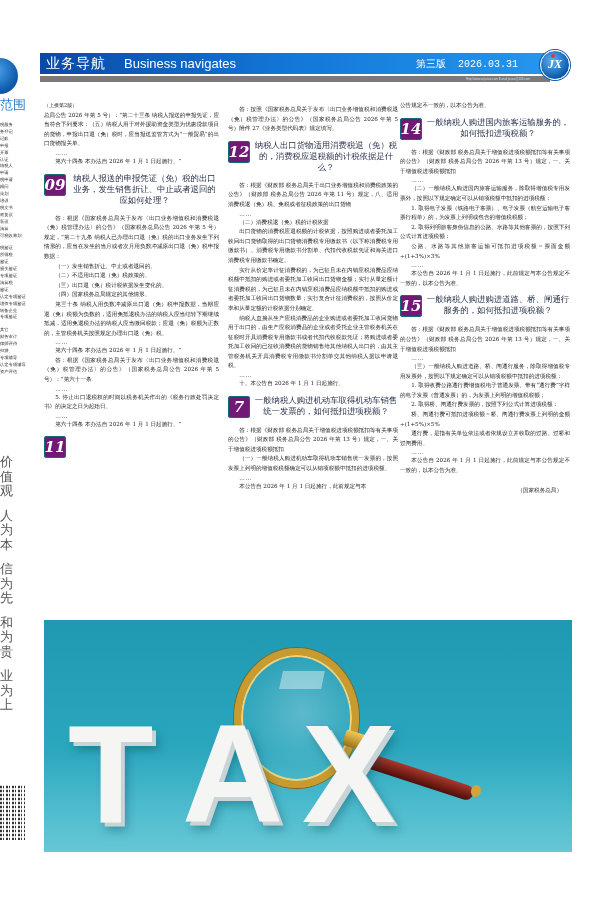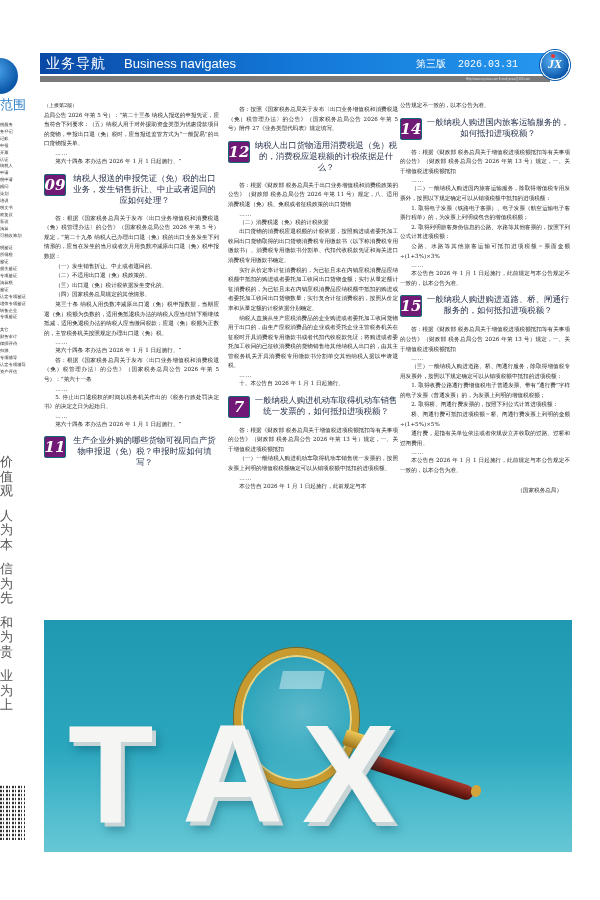--- a/index.html
+++ b/index.html
@@ -181,21 +181,20 @@
   <div class="p">第六十四条 本办法自 2026 年 1 月 1 日起施行。”</div>
 
   <div class="p">答：根据《国家税务总局关于发布〈出口业务增值税和消费税退（免）税管理办法〉的公告》（国家税务总局公告 2026 年第 5 号）：“第六十一条</div>
   <div class="dots">……</div>
   <div class="p">5. 停止出口退税权的时间以税务机关作出的《税务行政处罚决定书》的决定之日为起始日。</div>
   <div class="dots">……</div>
   <div class="p">第六十四条 本办法自 2026 年 1 月 1 日起施行。”</div>
 
   <div class="q">
     <div class="qnum">11</div>
-    <div class="qtext">生产企业外购的哪些货物可视同自产货物申报退（免）税？申报时应如何填写？</div>
   </div>
 </div>
 
 <div class="col col2">
   <div class="spacer"></div>
   <div class="p">答：按照《国家税务总局关于发布〈出口业务增值税和消费税退（免）税管理办法〉的公告》（国家税务总局公告 2026 年第 5 号）附件 27《业务类型代码表》规定填写。</div>
 
   <div class="q">
     <div class="qnum">12</div>
     <div class="qtext">纳税人出口货物适用消费税退（免）税的，消费税应退税额的计税依据是什么？</div>

